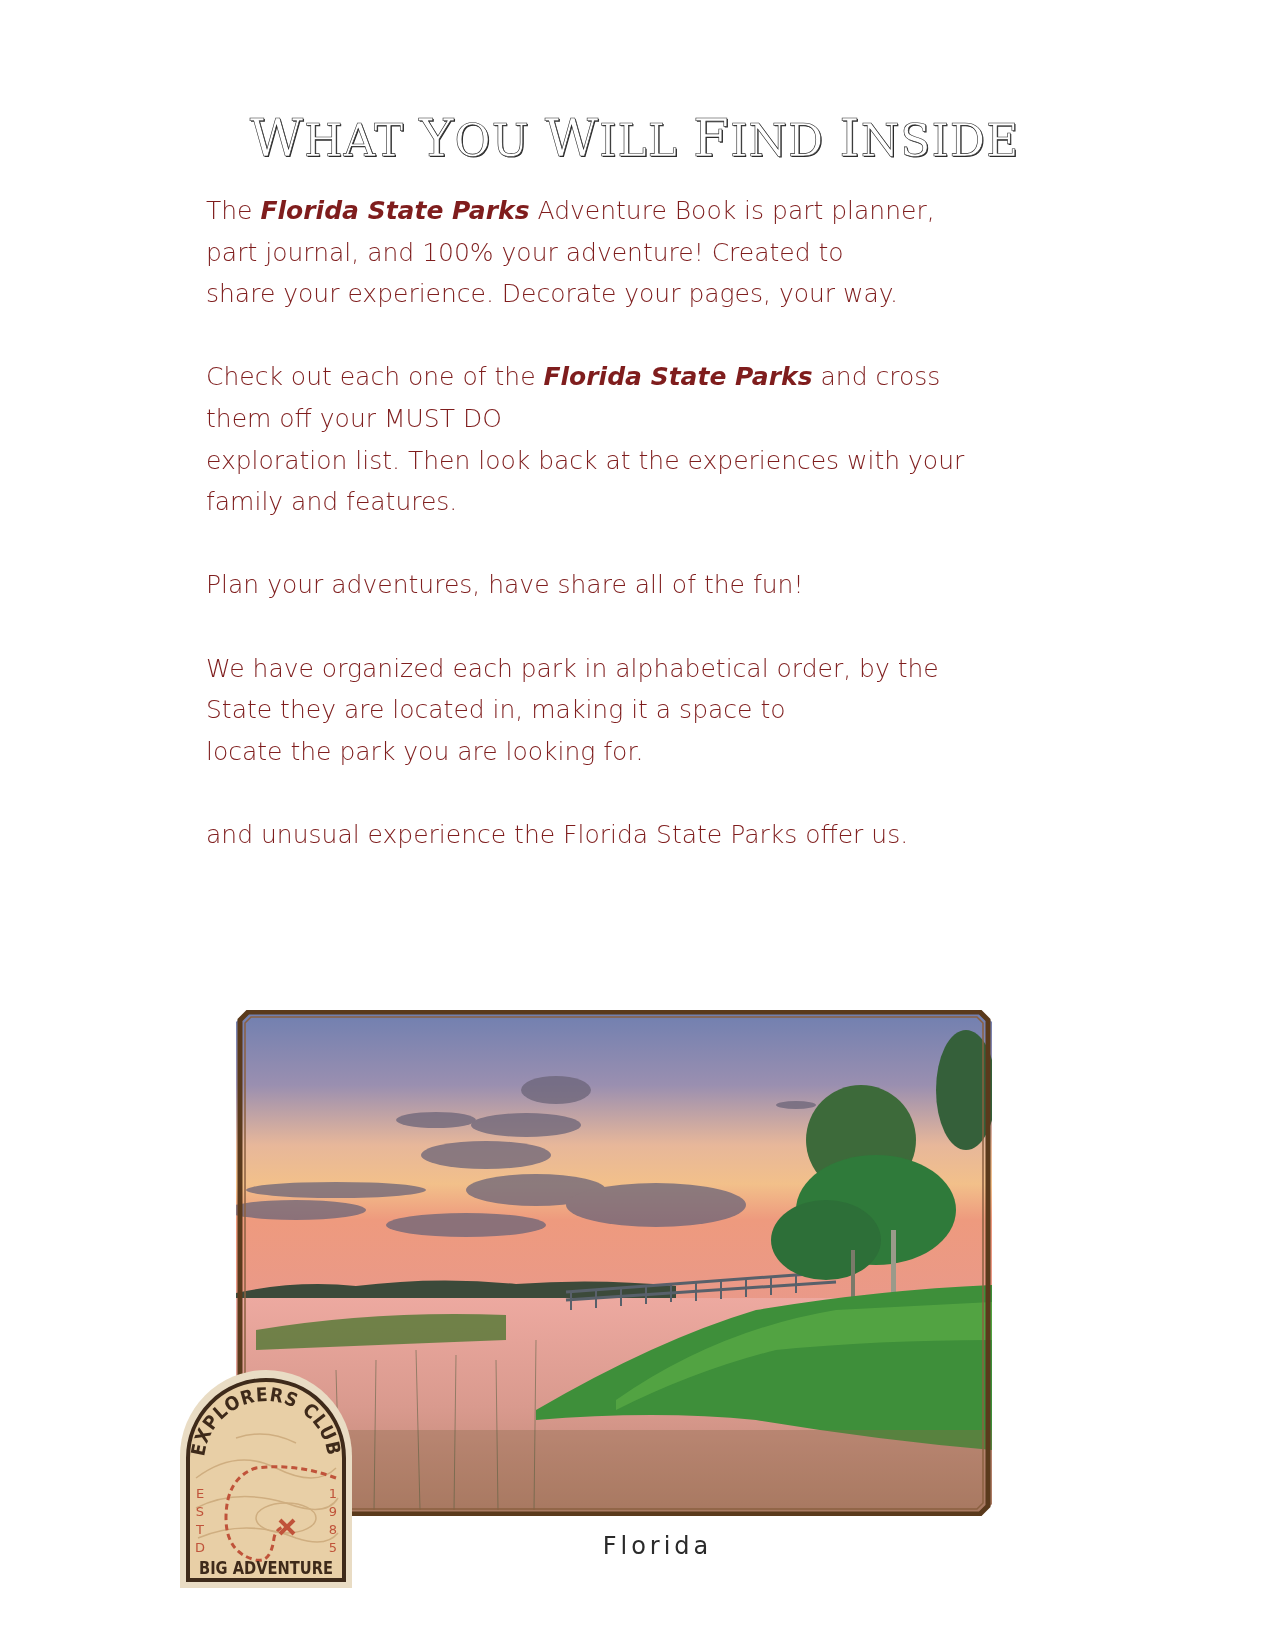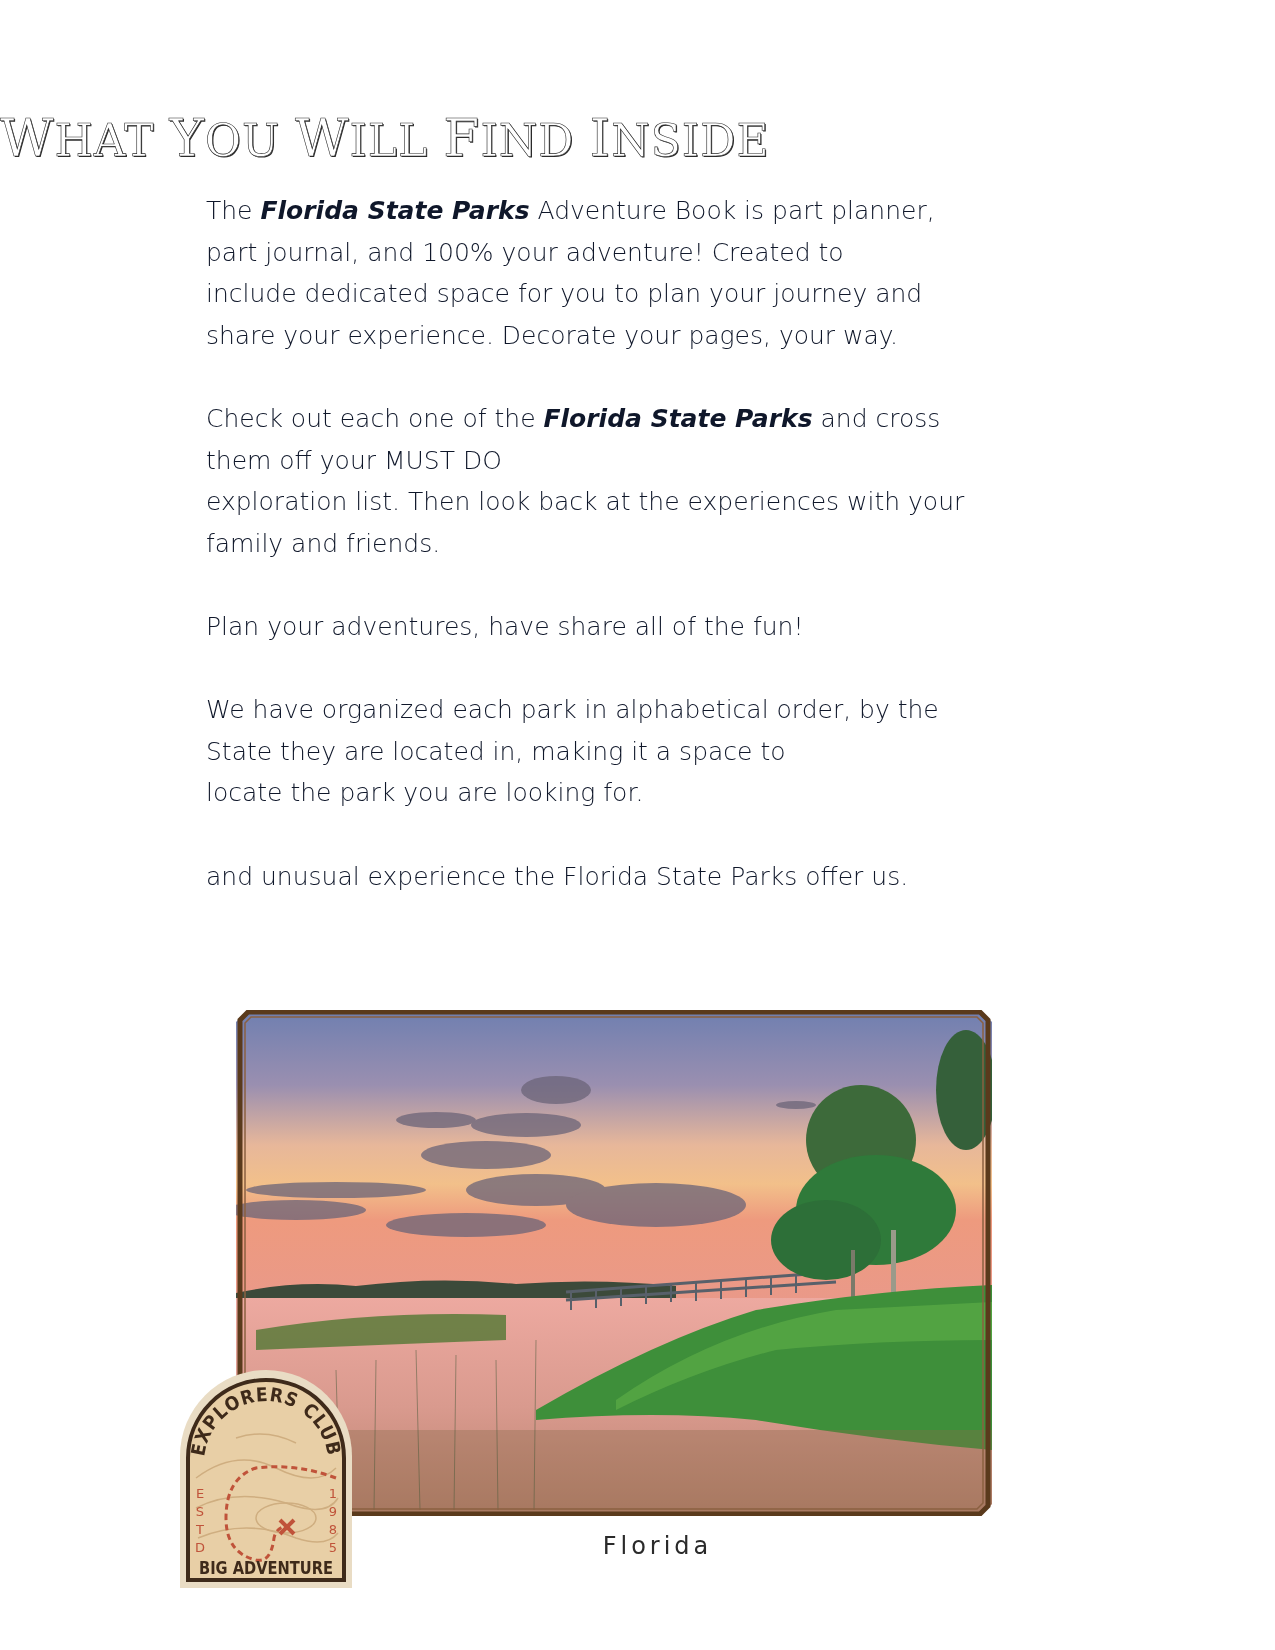--- a/index.html
+++ b/index.html
@@ -1,28 +1,28 @@
 <!DOCTYPE html>
 <html><head>
 <meta charset="utf-8">
 <style>
   html, body { margin:0; padding:0; background:#ffffff; }
   body { width:1275px; height:1650px; position:relative; overflow:hidden; }
   .title {
-    position:absolute; left:0; width:1269px; top:108px; 
+    position:absolute; left:0; width:1269px; top:108px; text-align:center;
     font-family:"DejaVu Serif", serif; font-size:44px; color:#2b2b2b;
     font-variant:small-caps; letter-spacing:1px; font-weight:normal;
     -webkit-text-stroke:0.6px #2b2b2b; color:#ffffff;
     text-shadow: 1px 1px 0 #2b2b2b;
   }
   .title .big { font-size:52px; }
   .body-text {
     position:absolute; left:206px; width:860px; top:190px;
     font-family:"DejaVu Sans", sans-serif; font-size:25px; line-height:41.6px;
-    color:#0f172a; font-weight:300;
+    color:#7f1d1d; font-weight:300;
   }
   .body-text .line { display:block; white-space:nowrap; height:41.6px; }
   .body-text .gap { display:block; height:41.6px; }
   .body-text b { font-style:italic; font-weight:bold; }
   .photo-frame {
     position:absolute; left:236px; top:1010px; width:756px; height:506px;
   }
   .photo-frame svg { display:block; }
   .caption {
     position:absolute; left:0; width:1275px; top:1532px; text-align:center;
@@ -33,28 +33,27 @@
 </style>
 </head>
 <body>
 
 <div class="title"><span class="big">W</span><span>HAT</span> <span class="big">Y</span><span>OU</span> <span class="big">W</span><span>ILL</span> <span class="big">F</span><span>IND</span> <span class="big">I</span><span>NSIDE</span></div>
 
 <div class="body-text">
 
   <span class="line"><span>The </span><b>Florida State Parks</b><span> Adventure Book is part planner,</span></span>
   <span class="line">part journal, and 100% your adventure! Created to</span>
-  <span class="line">include dedicated space for you to plan your journey and</span>
   <span class="line">share your experience. Decorate your pages, your way.</span>
   <span class="gap"></span>
 
   <span class="line"><span>Check out each one of the </span><b>Florida State Parks</b><span> and cross</span></span>
   <span class="line">them off your MUST DO</span>
   <span class="line">exploration list. Then look back at the experiences with your</span>
-  <span class="line">family and friends.</span>
+  <span class="line">family and features.</span>
   <span class="gap"></span>
 
   <span class="line">Plan your adventures, have share all of the fun!</span>
   <span class="gap"></span>
 
   <span class="line">We have organized each park in alphabetical order, by the</span>
   <span class="line">State they are located in, making it a space to</span>
   <span class="line">locate the park you are looking for.</span>
   <span class="gap"></span>
 

